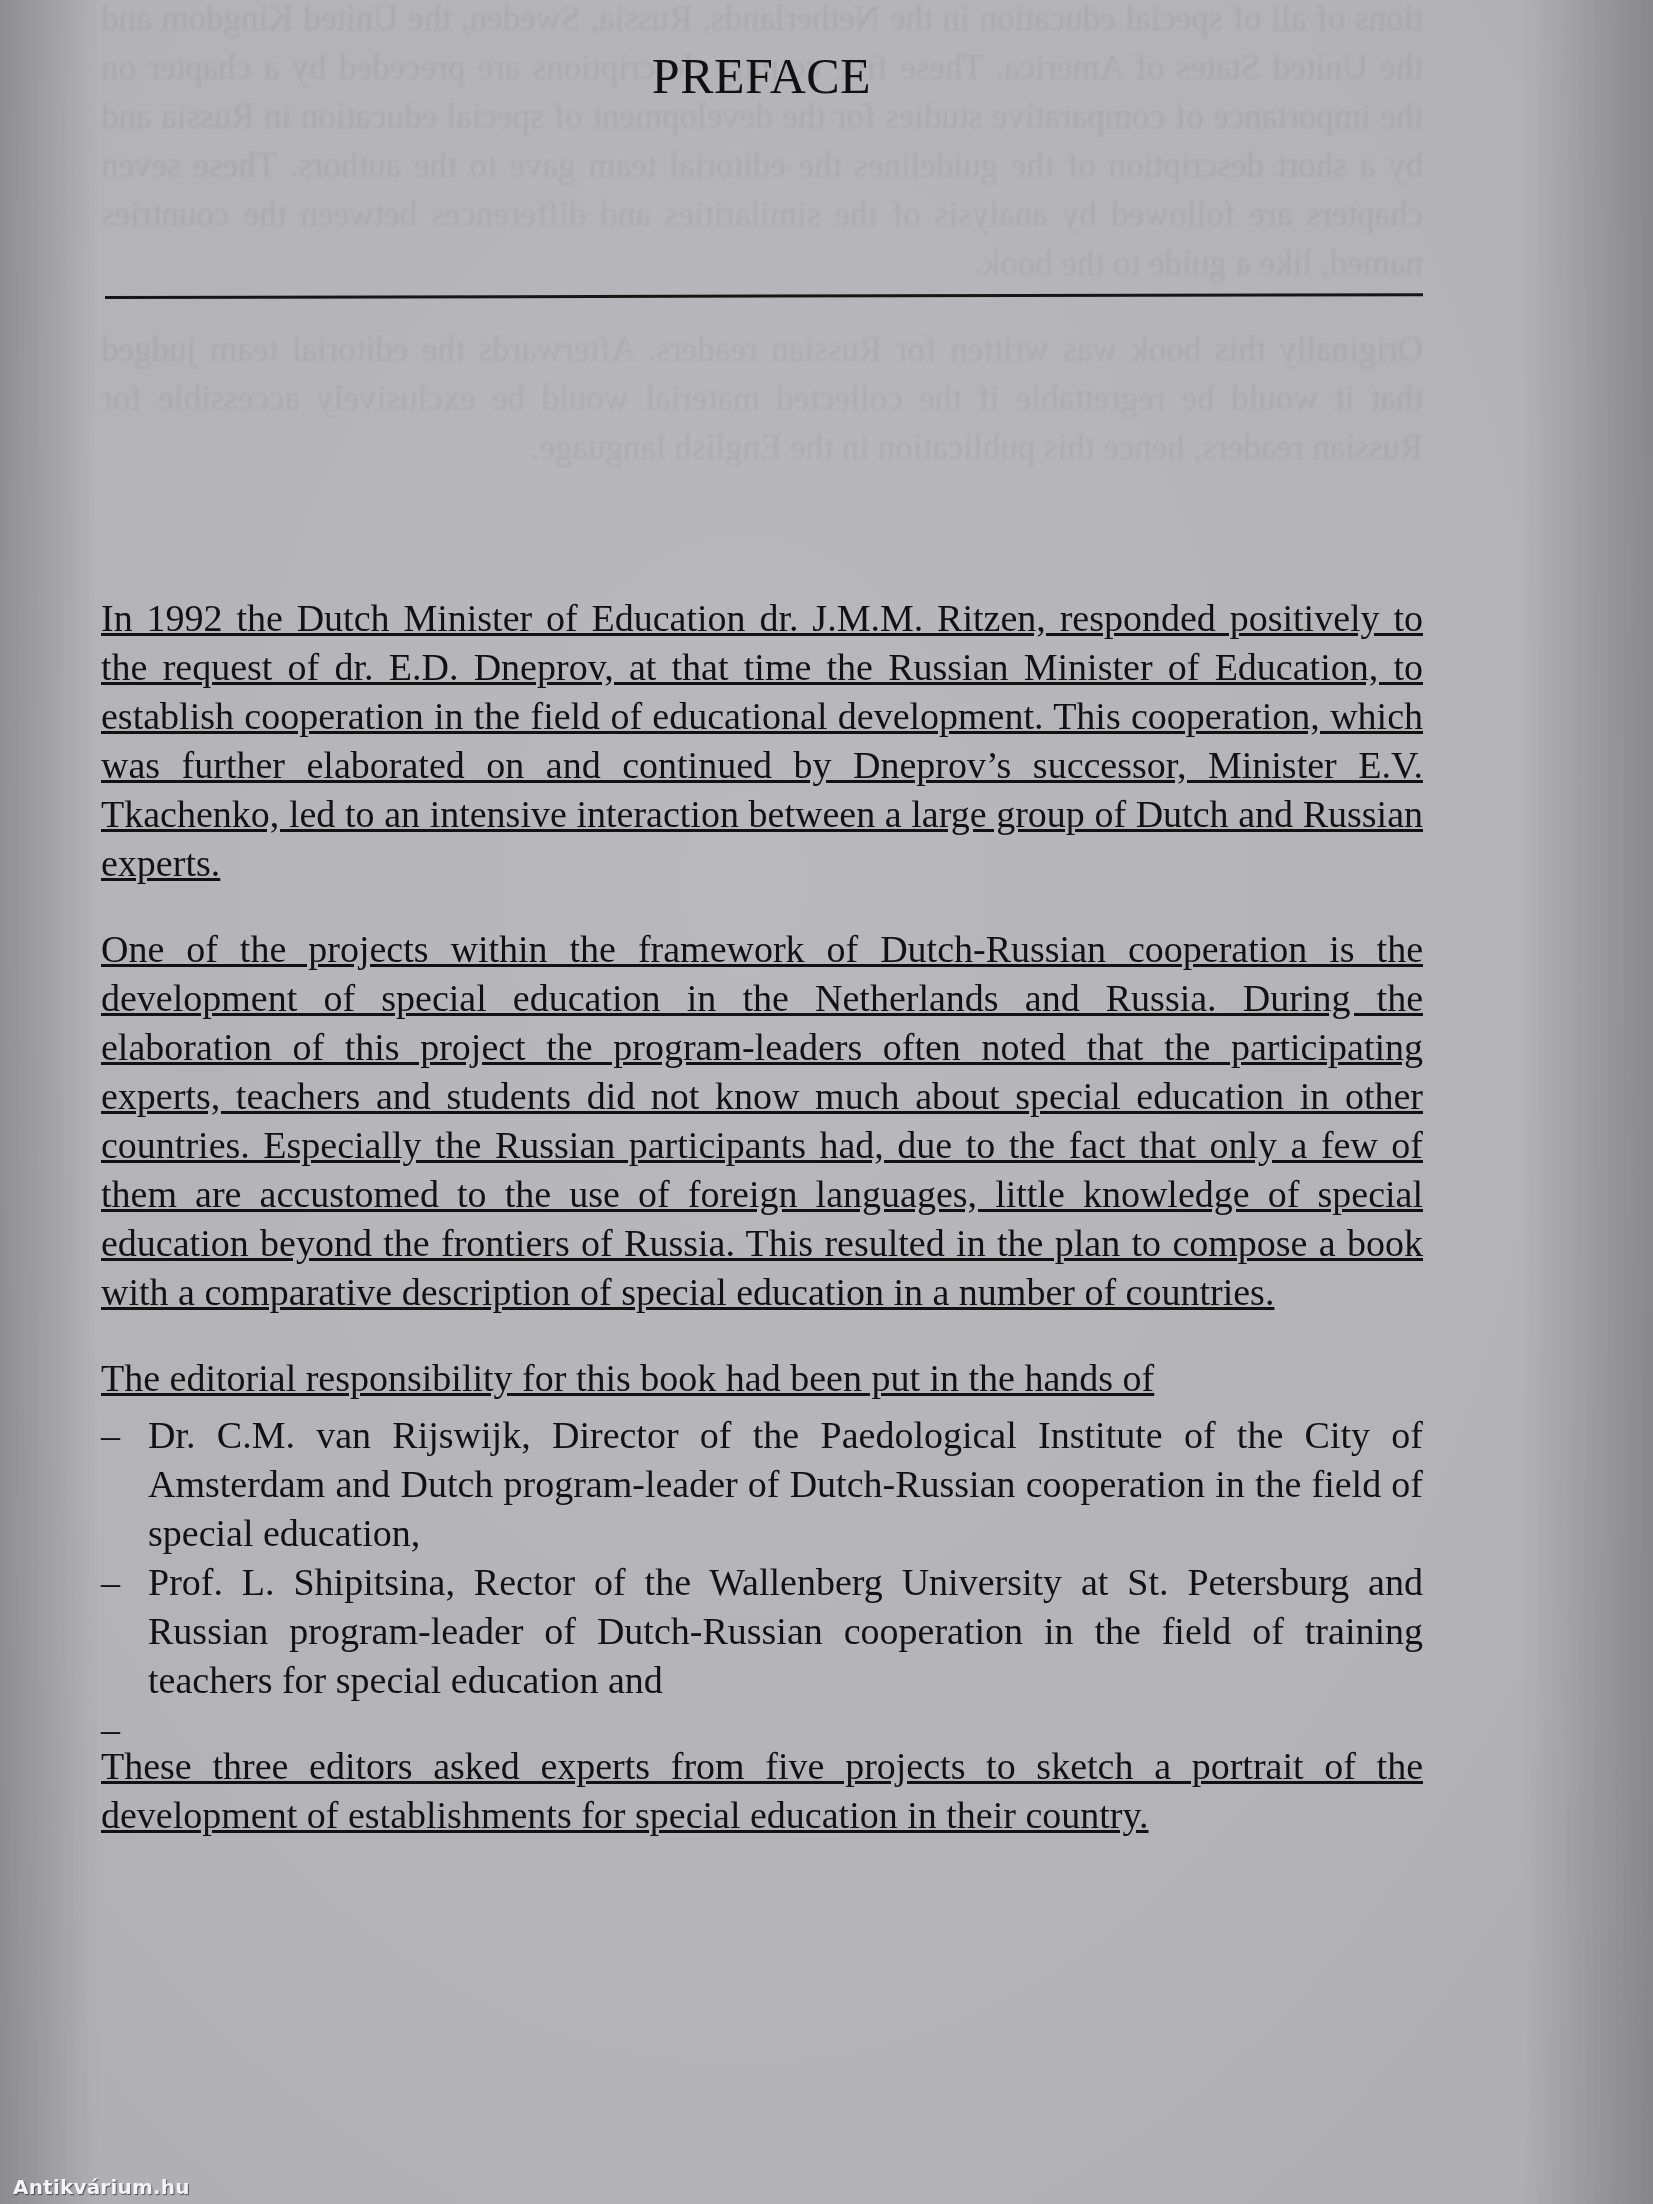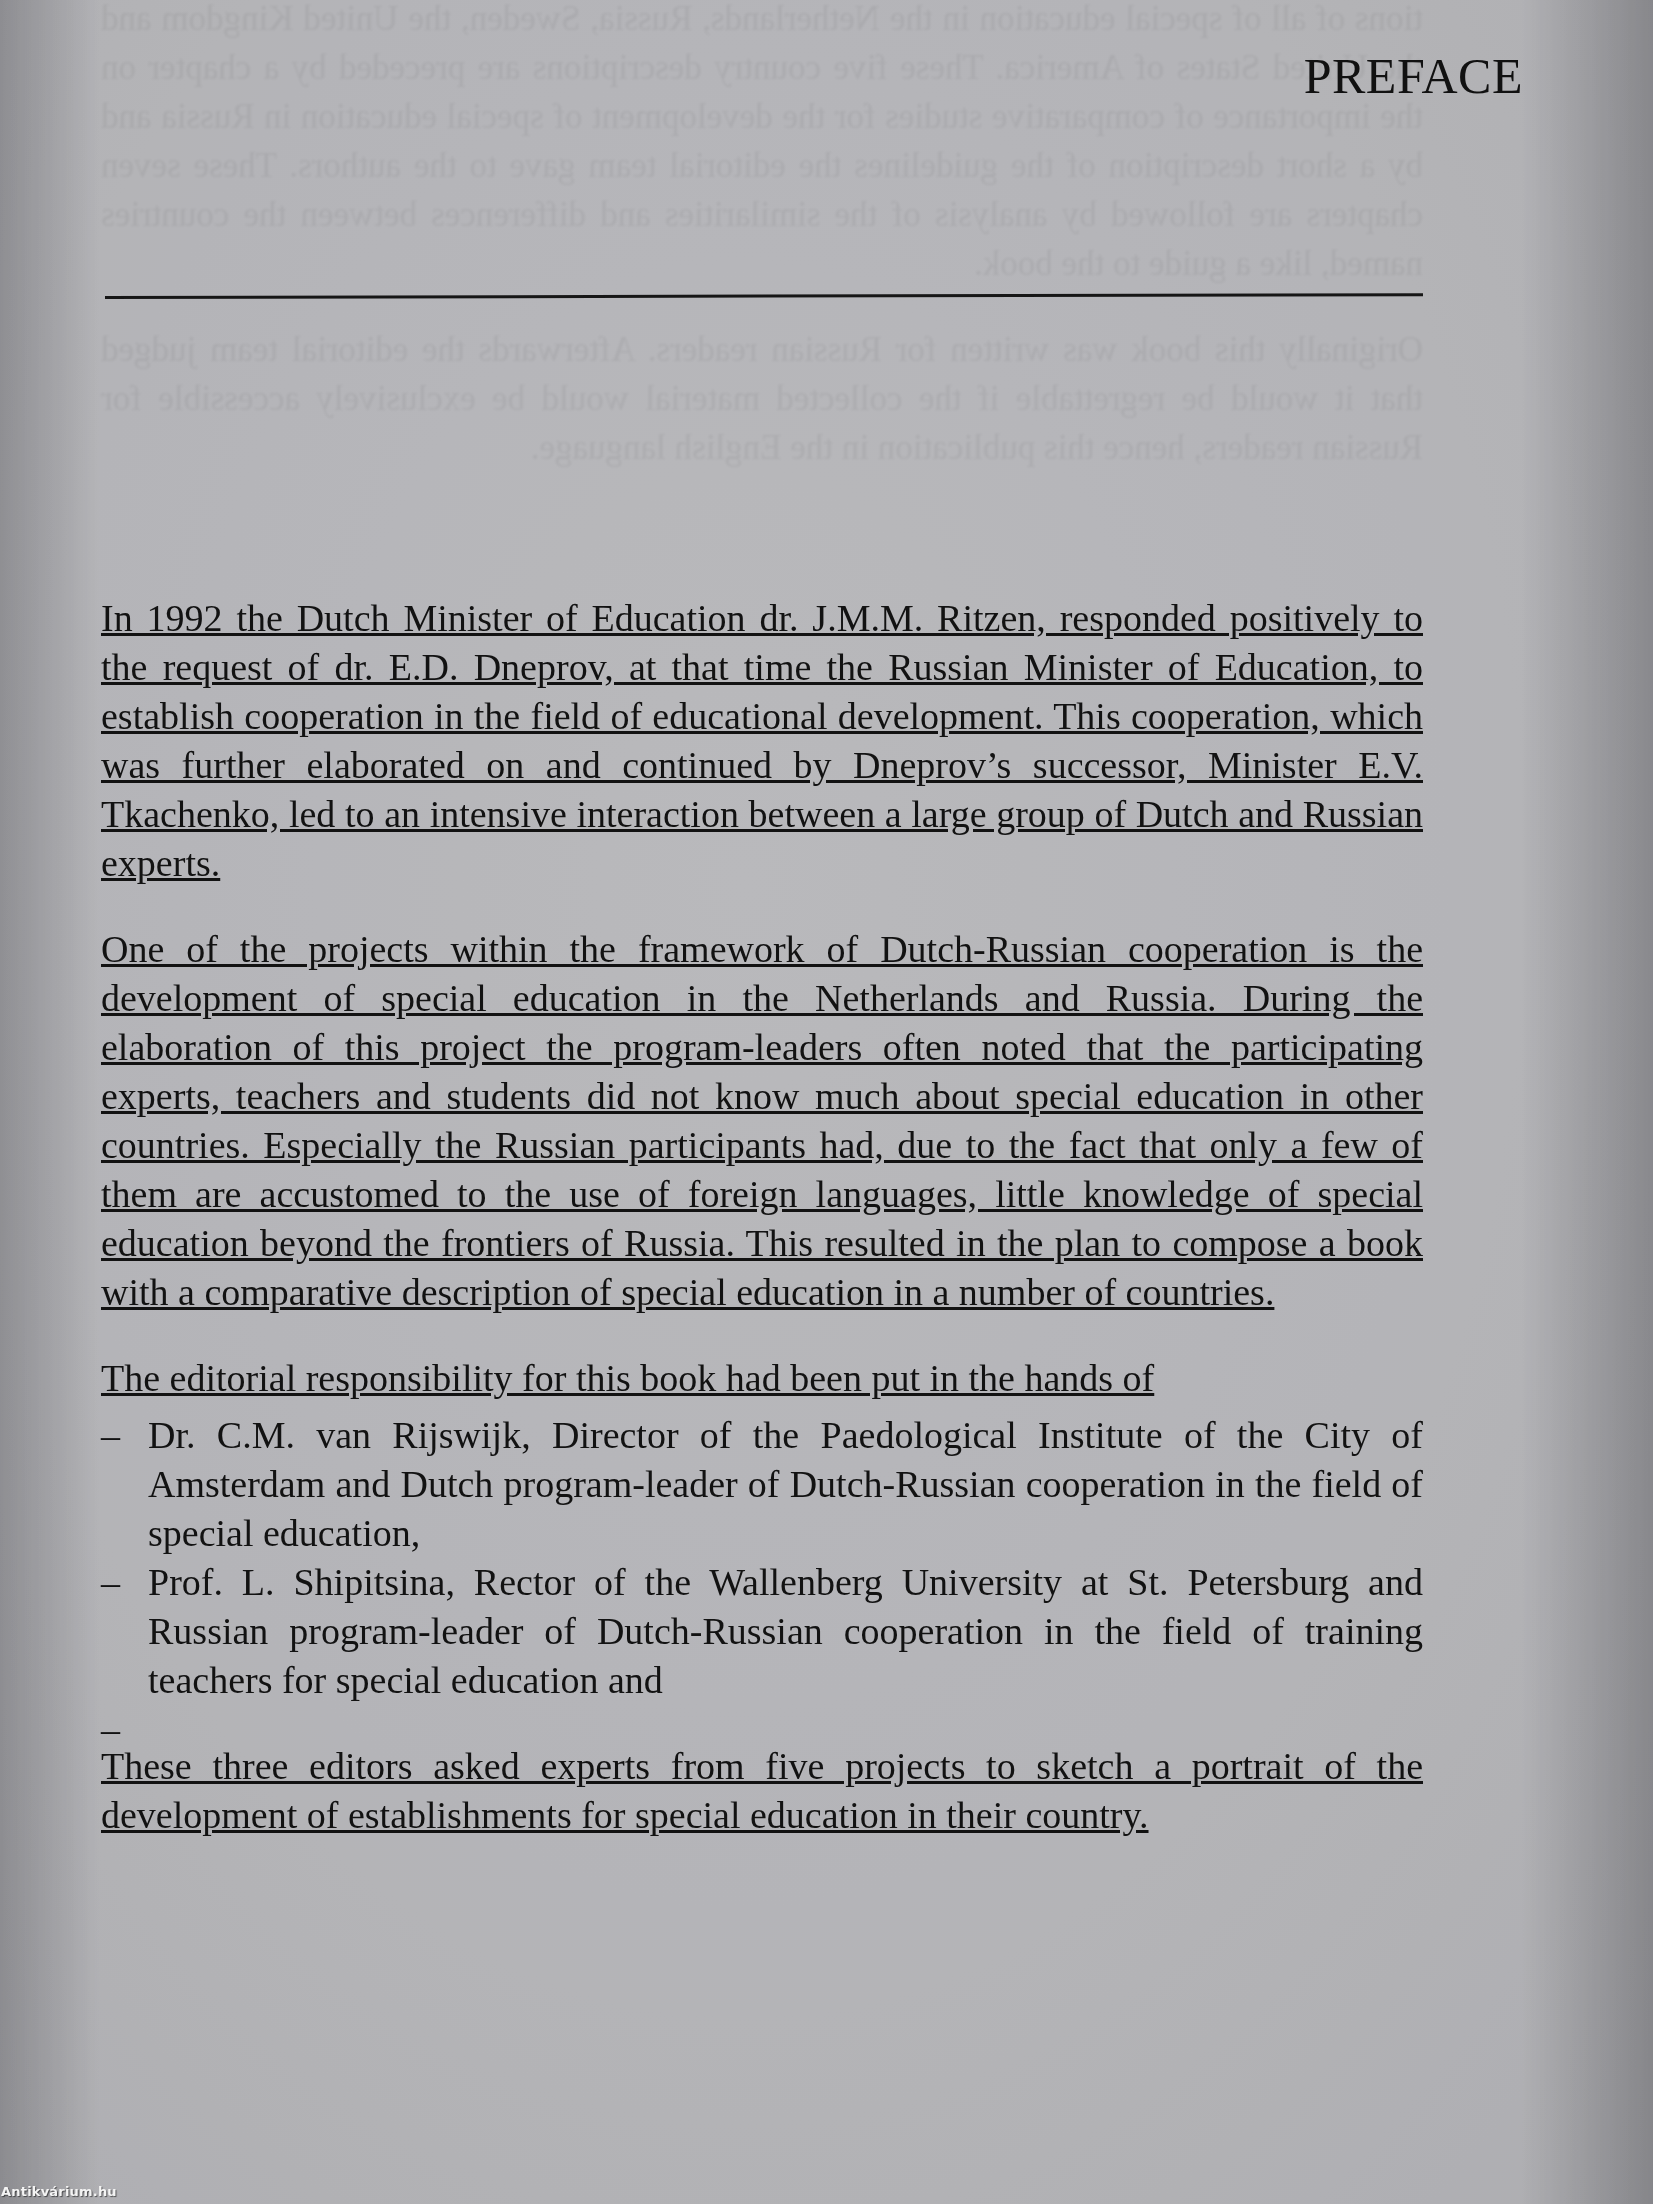--- a/index.html
+++ b/index.html
@@ -38,21 +38,21 @@
       text-align: justify;
       pointer-events: none;
       filter: blur(1.2px);
     }
     .bleed p { margin: 0 0 37px 0; }
     .title {
       position: absolute;
       left: 0;
       top: 47px;
       width: 1523px;
-      text-align: right;
+      text-align: center;
       font-size: 50px;
       letter-spacing: 0.5px;
       color: #111;
       margin: 0;
       font-weight: normal;
     }
     .rule {
       position: absolute;
       left: 105px;
       top: 296px;
@@ -90,25 +90,25 @@
       padding-left: 47px;
       text-align: justify;
     }
     .editors li .dash {
       position: absolute;
       left: 0;
       top: 0;
     }
     .watermark {
       position: absolute;
-      left: 1px;
+      left: 13px;
       bottom: 5.8px;
       font-family: "DejaVu Sans", sans-serif;
       font-weight: bold;
-      font-size: 13px;
+      font-size: 20px;
       color: #f4f4f4;
       text-shadow: 1px 1px 1px rgba(0,0,0,0.55);
       letter-spacing: 0.2px;
       text-align: right;
     }
   </style>
 </head>
 <body>
 
 <div class="page">

